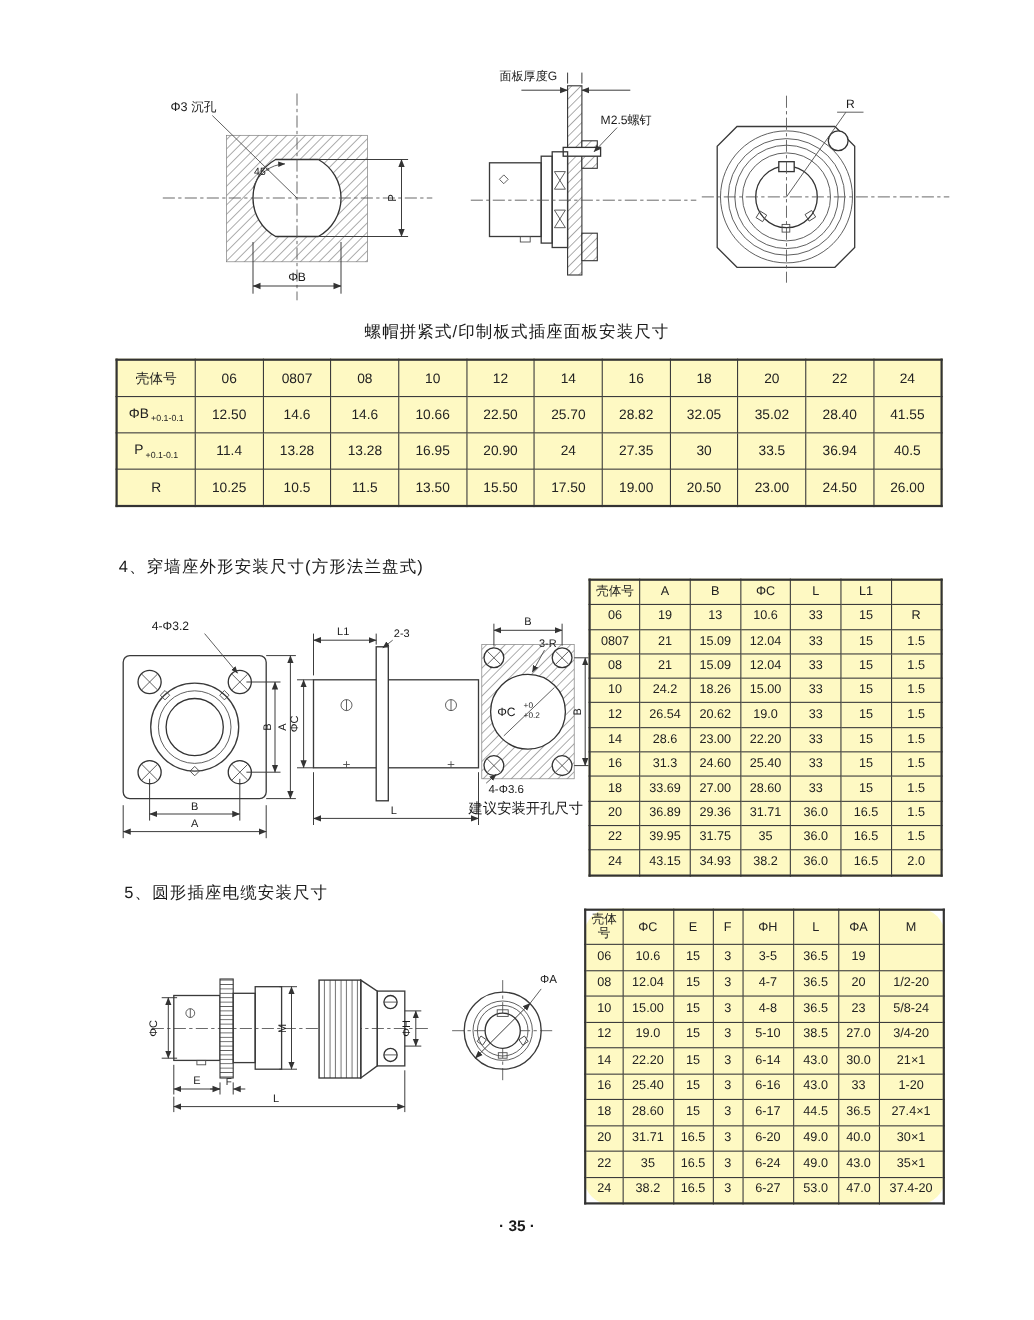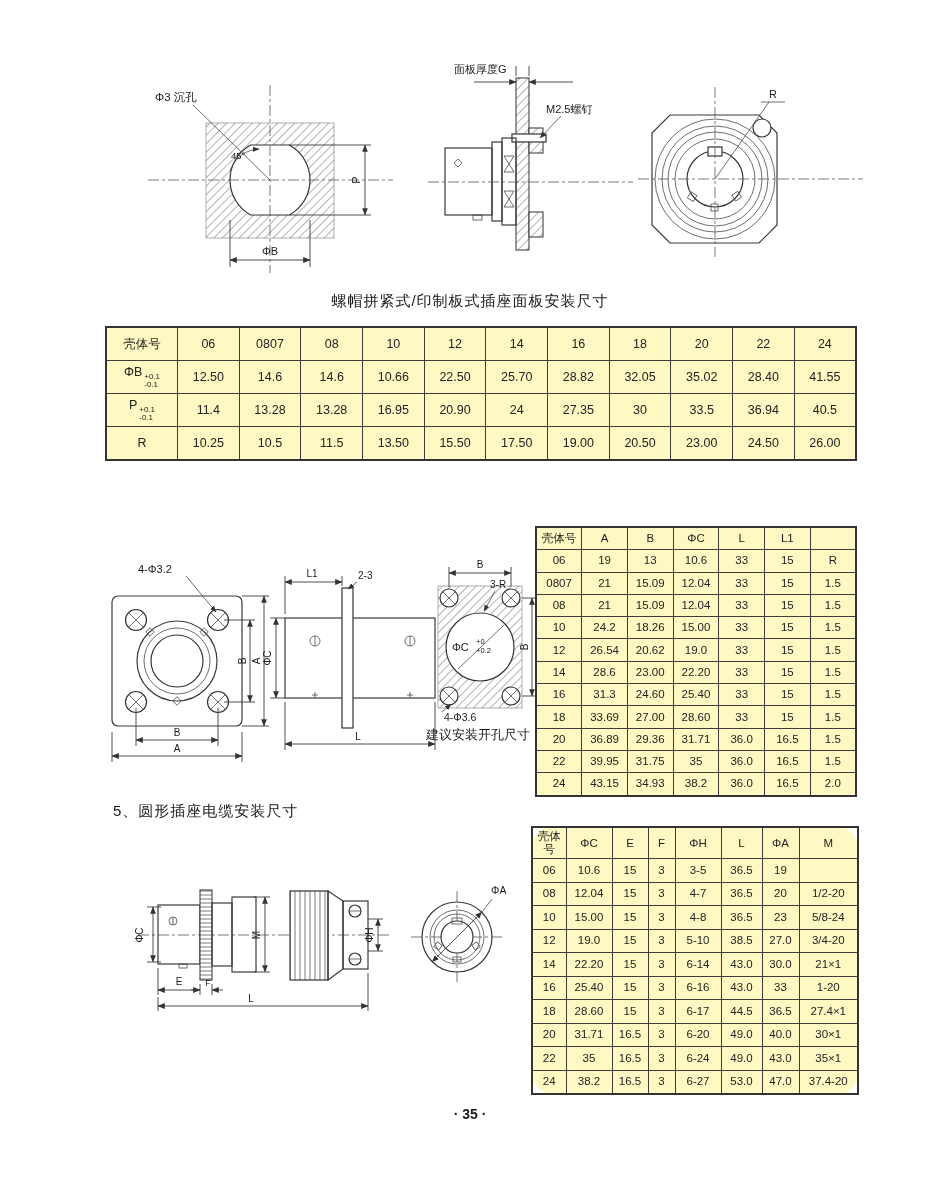--- a/index.html
+++ b/index.html
@@ -14,21 +14,21 @@
       font-weight:normal;padding:0 1px;color:#222;}
   table.dt{border:2px solid #333;}
   #t1{width:752px;font-size:12.5px;}
   #t1 th,#t1 td{height:32px;}
   #t1 th:first-child{width:68px;}
   #t2{width:322px;font-size:11.5px;}
   #t2 th,#t2 td{height:21.3px;line-height:13px;}
   #t3{width:326px;font-size:11.5px;border-radius:24px;}
   #t3 th{height:30px;line-height:13px;}
   #t3 td{height:22.5px;line-height:13px;}
-  .tol{display:inline-flex;flex-direction:column;margin-left:2px;vertical-align:-3px;}
+  .tol{display:inline-flex;flex-direction:row;margin-left:2px;vertical-align:-3px;}
   .tol span{font-size:8px;line-height:8px;text-align:left;}
   
   svg{overflow:visible;}
   .ln{stroke:#3a3a3a;stroke-width:1.2;fill:none;}
   .thin{stroke:#4a4a4a;stroke-width:0.8;fill:none;}
   .dim{stroke:#3a3a3a;stroke-width:0.9;fill:none;}
   .cl{stroke:#555;stroke-width:0.8;fill:none;stroke-dasharray:11 3 3 3;}
   .wh{fill:#fff;stroke:#333;stroke-width:1.2;}
   .lbl{font-family:"Liberation Sans","DejaVu Sans",sans-serif;fill:#1a1a1a;}
 </style>
@@ -181,20 +181,21 @@
           <td>17.50</td>
           <td>19.00</td>
           <td>20.50</td>
           <td>23.00</td>
           <td>24.50</td>
           <td>26.00</td>
         </tr>
       </tbody>
     </table>
 
+  <div class="abs title" style="left:108px;top:506px">4、穿墙座外形安装尺寸(方形法兰盘式)</div>
 
   <svg class="abs" style="left:90px;top:556px" width="452" height="218">
 
     <rect x="22" y="40" width="130" height="130" rx="6" class="ln" fill="#fff"></rect>
     <g>
       <g>
           <circle class="wh" cx="46" cy="64" r="10.5"></circle>
           <line class="thin" x1="39" y1="57" x2="53" y2="71"></line>
           <line class="thin" x1="39" y1="71" x2="53" y2="57"></line>
         </g>

